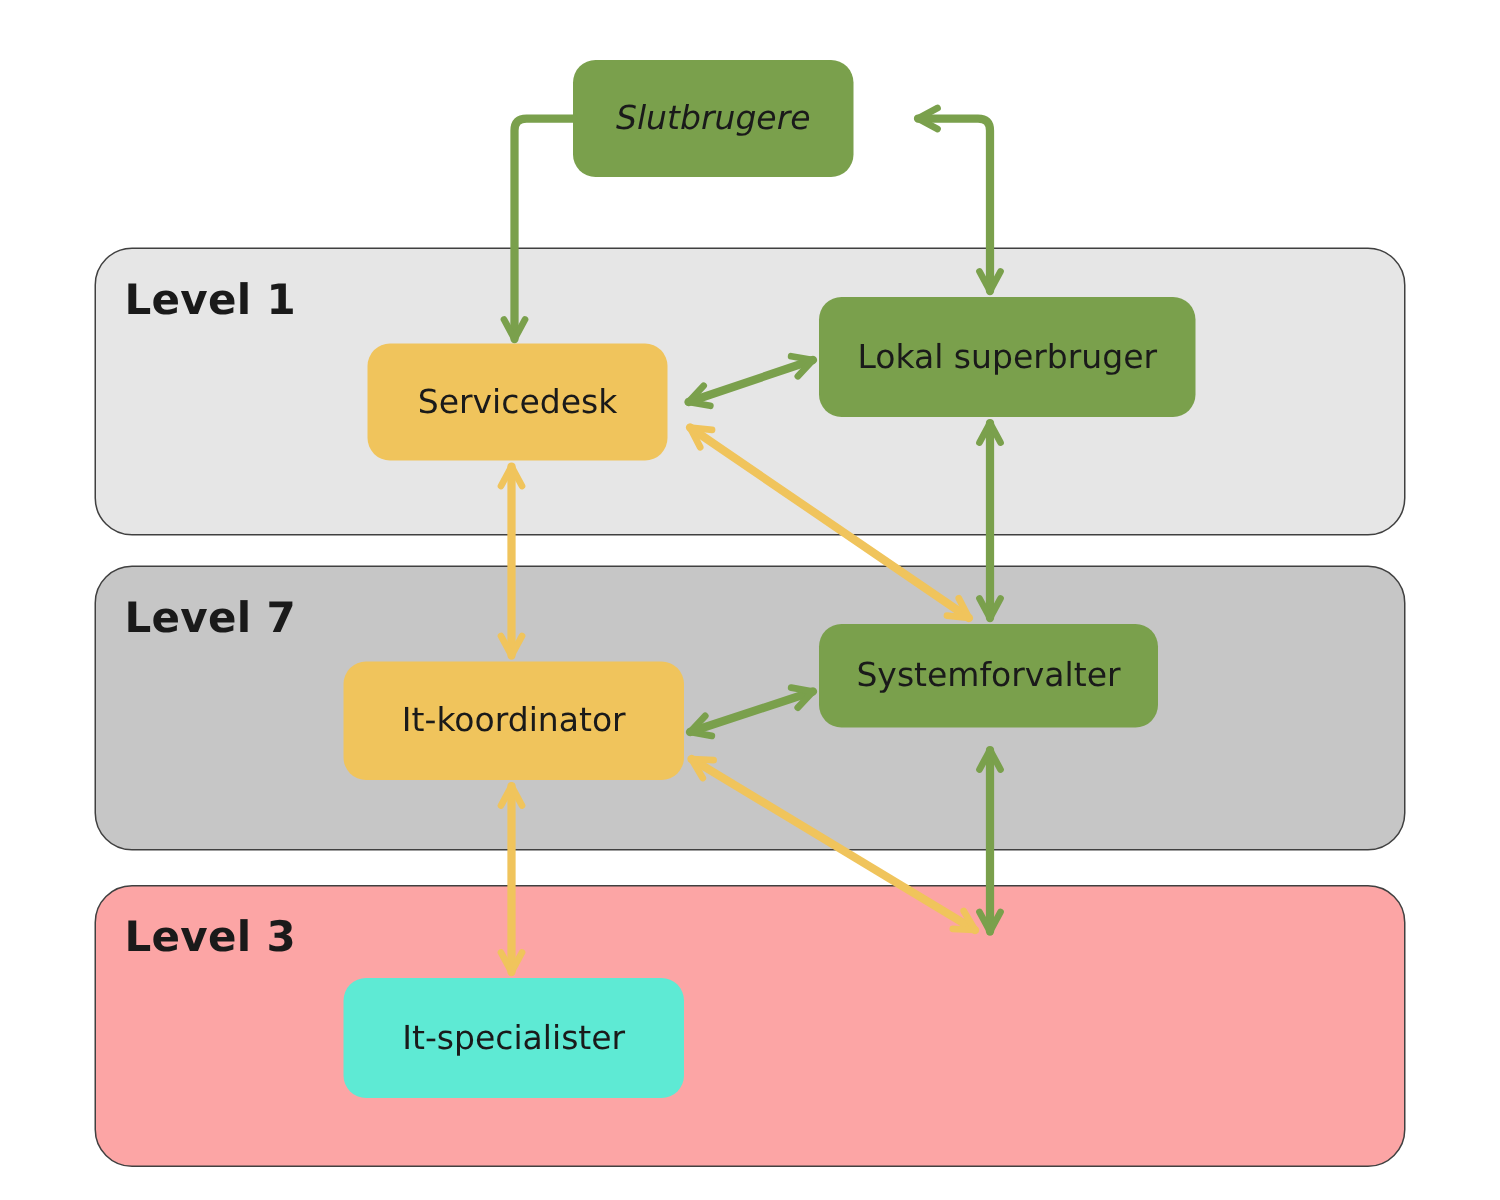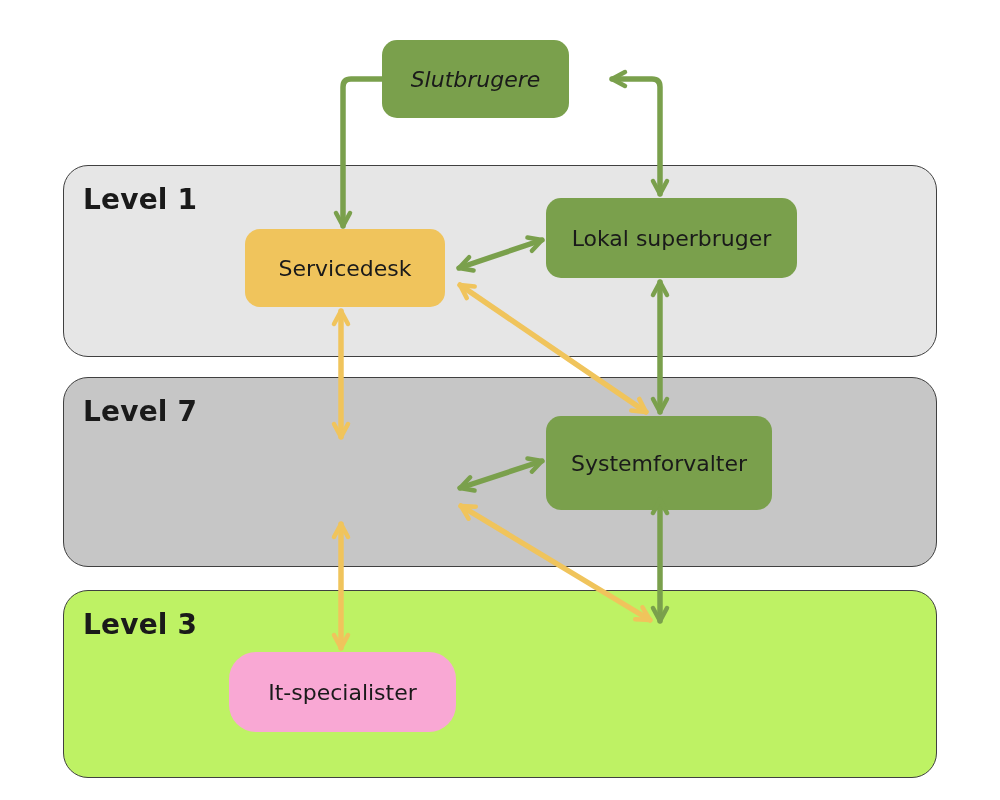--- a/index.html
+++ b/index.html
@@ -26,57 +26,60 @@
   .node{
     position:absolute;border-radius:15px;
     display:flex;align-items:center;justify-content:center;
     font-size:22px;color:#1a1a1a;text-align:center;
     box-sizing:border-box;
   }
   .n-slutbrugere     {left:382px;top:40px; width:187px;height:78px;font-style:italic;}
   .n-servicedesk     {left:245px;top:229px;width:200px;height:78px;}
   .n-lokal           {left:546px;top:198px;width:251px;height:80px;}
   .n-itkoordinator   {left:229px;top:441px;width:227px;height:79px;}
-  .n-systemforvalter {left:546px;top:416px;width:226px;height:94px;}
+  .n-systemforvalter {left:546px;top:416px;width:226px;height:69px;}
   .n-itspecialister  {left:229px;top:652px;width:227px;height:80px;}
   .n-leverandor      {left:547px;top:625px;width:226px;height:80px;}
   
   svg.edges{position:absolute;left:0;top:0;pointer-events:none;}
   .edge{fill:none;stroke-width:5.5px;stroke-linecap:round;stroke-linejoin:round;}
   .edge.green{stroke:#7AA04C;}
   .edge.yellow{stroke:#F0C45C;}
 </style>
 </head>
 <body>
 
 <div class="stage">
 
   <div class="lane lane-1" style="background-color: rgb(230, 230, 230);">
     <div class="lane-label">Level 1</div>
   </div>
   <div class="lane lane-2" style="background-color: rgb(198, 198, 198);">
     <div class="lane-label">Level 7</div>
   </div>
-  <div class="lane lane-3" style="background-color: #bef264;">
+  <div class="lane lane-3" style="background-color: #fca5a5;">
     <div class="lane-label">Level 3</div>
   </div>
 
   <div class="node n-slutbrugere" style="background-color: rgb(122, 160, 76);">
     <span>Slutbrugere</span>
   </div>
   <div class="node n-servicedesk" style="background-color: rgb(240, 196, 92);">
     <span>Servicedesk</span>
   </div>
   <div class="node n-lokal" style="background-color: rgb(122, 160, 76);">
     <span>Lokal superbruger</span>
   </div>
+  <div class="node n-itkoordinator" style="background-color: rgb(240, 196, 92);">
+    <span>It-koordinator</span>
+  </div>
   <div class="node n-systemforvalter" style="background-color: rgb(122, 160, 76);">
     <span>Systemforvalter</span>
   </div>
-  <div class="node n-itspecialister" style="background-color: #f9a8d4; border-radius: 27px;">
+  <div class="node n-itspecialister" style="background-color: #5eead4;">
     <span>It-specialister</span>
   </div>
 
   <svg class="edges" width="1000" height="800" viewBox="0 0 1000 800" aria-hidden="true">
     <defs>
       <marker id="ah-green" markerUnits="userSpaceOnUse" markerWidth="22" markerHeight="22" refX="17" refY="11" orient="auto-start-reverse">
         <path d="M4,4 L17,11 L4,18" fill="none" stroke="#7AA04C" stroke-width="4.5" stroke-linecap="round" stroke-linejoin="round"></path>
       </marker>
       <marker id="ah-yellow" markerUnits="userSpaceOnUse" markerWidth="22" markerHeight="22" refX="17" refY="11" orient="auto-start-reverse">
         <path d="M4,4 L17,11 L4,18" fill="none" stroke="#F0C45C" stroke-width="4.5" stroke-linecap="round" stroke-linejoin="round"></path>

